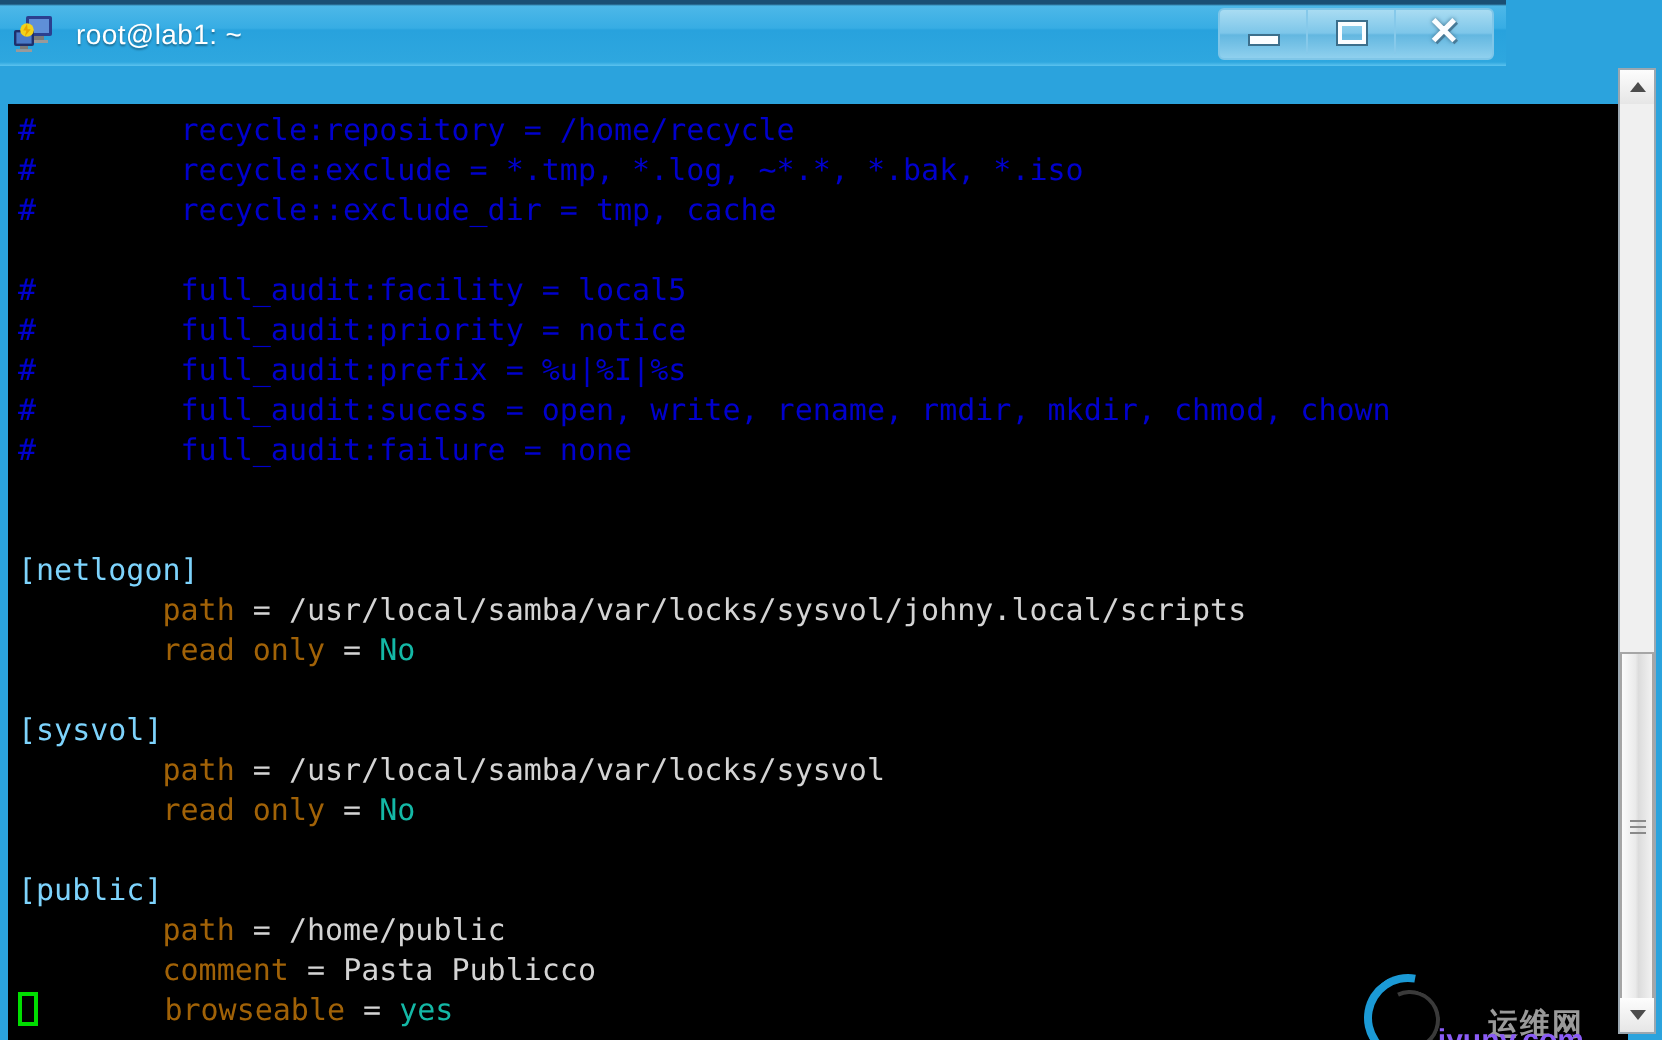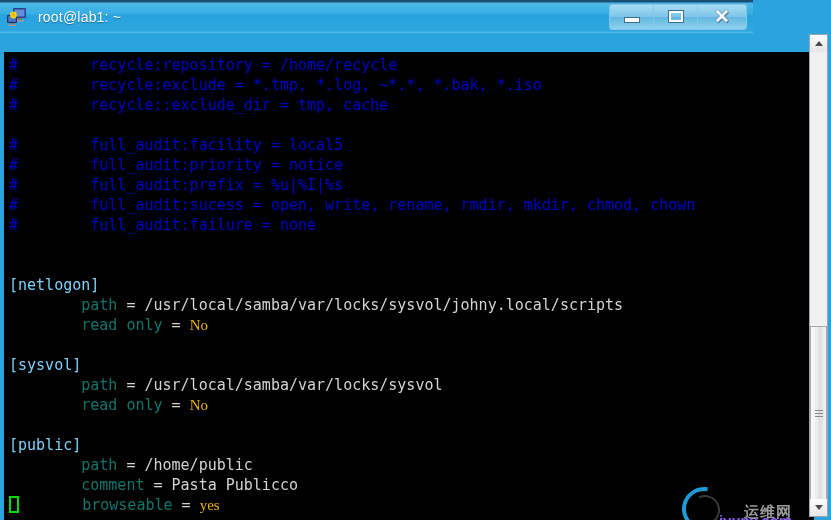--- a/index.html
+++ b/index.html
@@ -120,23 +120,23 @@
     padding: 3px 0 0 5px;
     font-family: "DejaVu Sans Mono", monospace;
     font-size: 15px;
     line-height: 20px;
     letter-spacing: 0px;
     white-space: pre;
   }
   .row { height: 20px; }
   .c-comment { color: #0000cd; }
   .c-section { color: #7dd3fc; }
-  .c-key     { color: #0f766e; }
+  .c-key     { color: #a16207; }
   .c-val     { color: #d4d4d4; }
-  .c-bool    { color: #eab308; font-family: Liberation Serif, serif; }
+  .c-bool    { color: #14b8a6; }
 
   .cursor-cell {
     display: inline-block;
     width: 10px;
     height: 17px;
     border: 2px solid #00dd00;
     box-sizing: border-box;
     vertical-align: -3px;
   }
 

